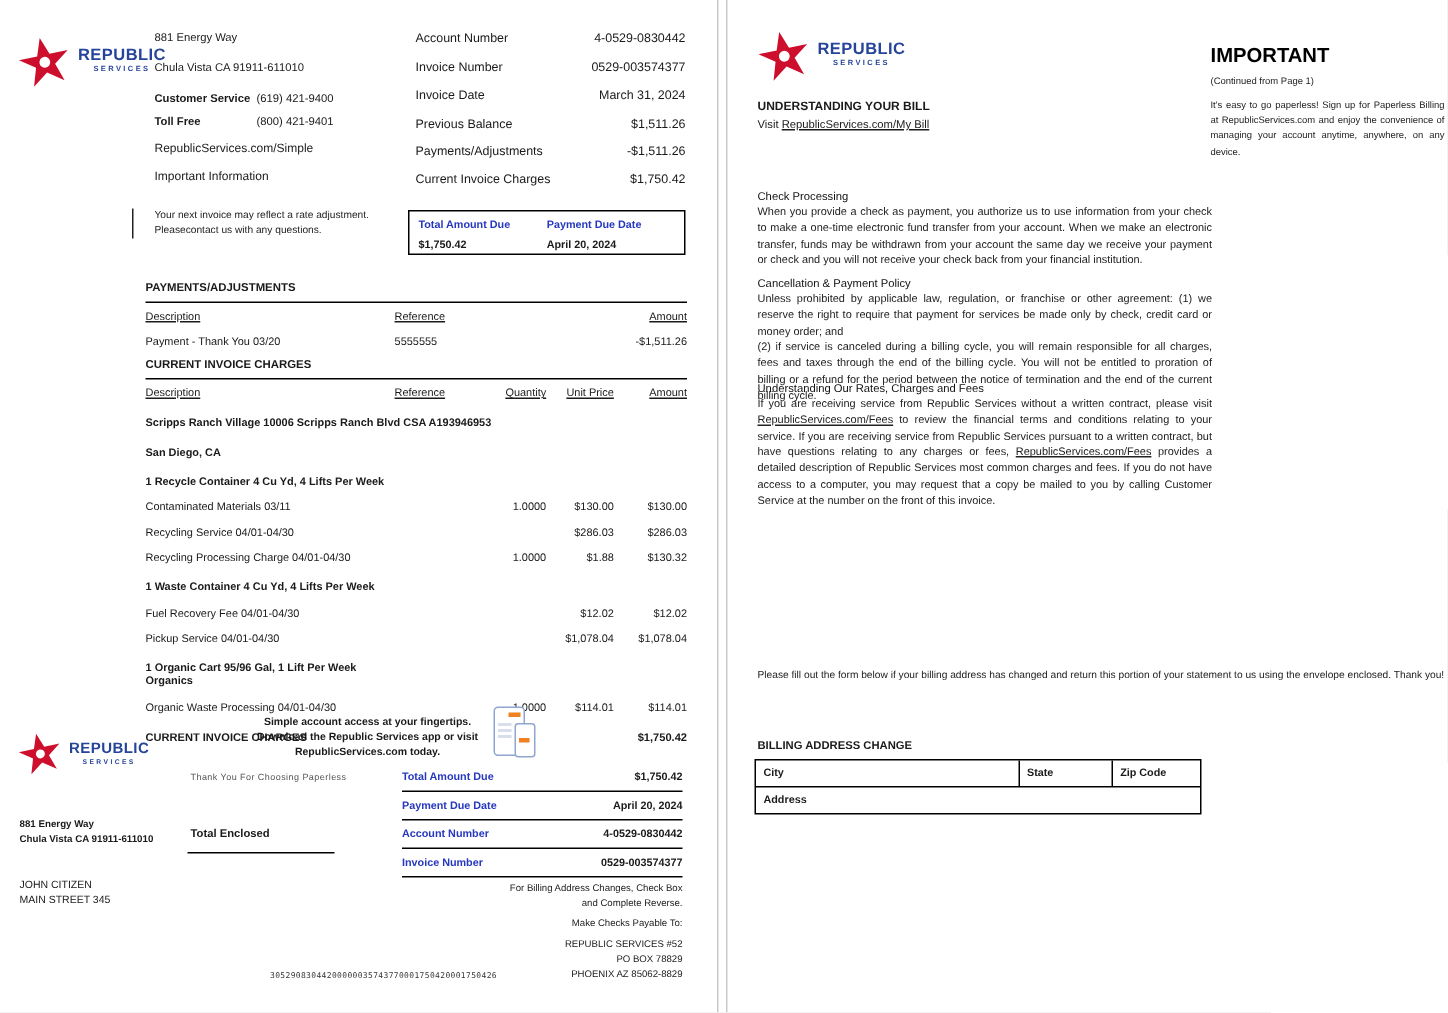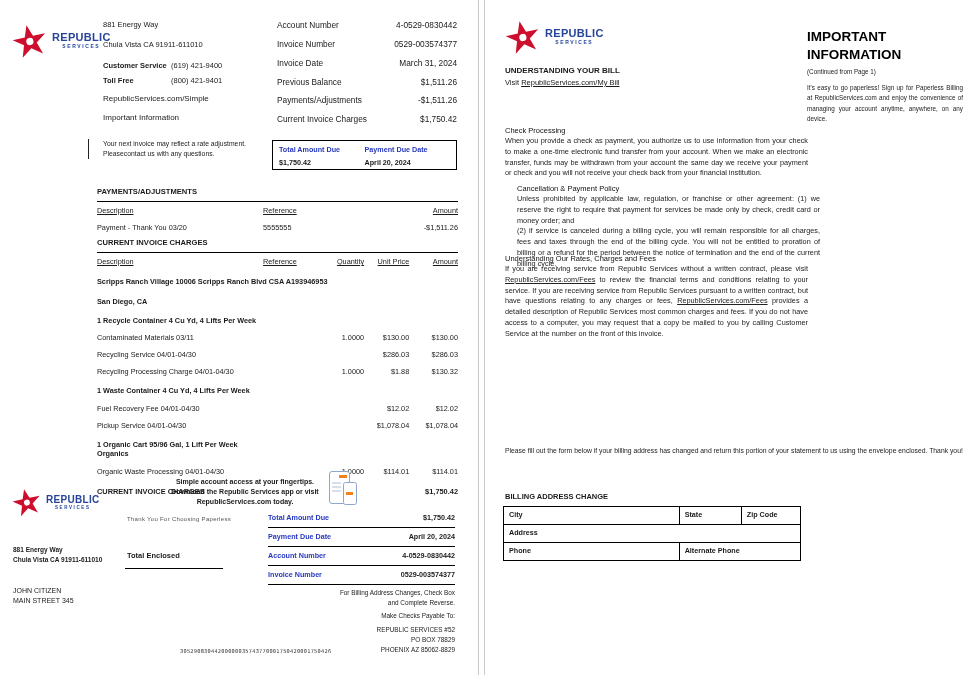--- a/index.html
+++ b/index.html
@@ -331,51 +331,46 @@
   <div class="abs bold t8" style="left:505px;top:66px">UNDERSTANDING YOUR BILL</div>
   <div class="abs t75" style="left:505px;top:78px">
     <span>Visit </span><span class="plink">RepublicServices.com/My Bill</span>
   </div>
 
   <div class="abs" style="left:505px;top:126px;width:303px">
     <div class="p2-title">Check Processing</div>
     <div class="para">When you provide a check as payment, you authorize us to use information from your check to make a one-time electronic fund transfer from your account. When we make an electronic transfer, funds may be withdrawn from your account the same day we receive your payment or check and you will not receive your check back from your financial institution.</div>
   </div>
 
-  <div class="abs" style="left:517px;top:184px;width:303px">
+  <div class="abs" style="left:505px;top:184px;width:303px">
     <div class="p2-title">Cancellation &amp; Payment Policy</div>
     <div class="para">Unless prohibited by applicable law, regulation, or franchise or other agreement: (1) we reserve the right to require that payment for services be made only by check, credit card or money order; and</div>
     <div class="para">(2) if service is canceled during a billing cycle, you will remain responsible for all charges, fees and taxes through the end of the billing cycle. You will not be entitled to proration of billing or a refund for the period between the notice of termination and the end of the current billing cycle.</div>
   </div>
 
   <div class="abs" style="left:505px;top:254px;width:303px">
     <div class="p2-title">Understanding Our Rates, Charges and Fees</div>
     <div class="para"><span>If you are receiving service from Republic Services without a written contract, please visit </span><span class="plink">RepublicServices.com/Fees</span><span> to review the financial terms and conditions relating to your service. If you are receiving service from Republic Services pursuant to a written contract, but have questions relating to any charges or fees, </span><span class="plink">RepublicServices.com/Fees</span><span> provides a detailed description of Republic Services most common charges and fees. If you do not have access to a computer, you may request that a copy be mailed to you by calling Customer Service at the number on the front of this invoice.</span></div>
   </div>
 
   <div class="abs" style="left:807px;top:28px;width:156px">
     <div class="imp-title">
       <div>IMPORTANT</div>
-      <div>INFORMATION</div>
     </div>
     <div class="imp-sub">(Continued from Page 1)</div>
     <div class="imp-body">It's easy to go paperless! Sign up for Paperless Billing at RepublicServices.com and enjoy the convenience of managing your account anytime, anywhere, on any device.</div>
   </div>
 
   <div class="abs" style="left:505px;top:446px;width:458px;font-size:6.8px;line-height:1.6;color:#222">Please fill out the form below if your billing address has changed and return this portion of your statement to us using the envelope enclosed. Thank you!</div>
 
   <div class="abs bold" style="left:505px;top:492px;font-size:7.5px">BILLING ADDRESS CHANGE</div>
 
   <div class="abs bac-table" style="left:503px;top:506px;width:298px">
     <div class="bac-row">
       <div class="bac-cell" style="flex:0 0 59%">City</div>
       <div class="bac-cell" style="flex:0 0 21%">State</div>
       <div class="bac-cell" style="flex:1">Zip Code</div>
     </div>
     <div class="bac-row">
       <div class="bac-cell" style="flex:1">Address</div>
     </div>
-    <div class="bac-row">
-      <div class="bac-cell" style="flex:0 0 59%">Phone</div>
-      <div class="bac-cell" style="flex:1">Alternate Phone</div>
-    </div>
   </div>
 </div>
 
 </body></html>

